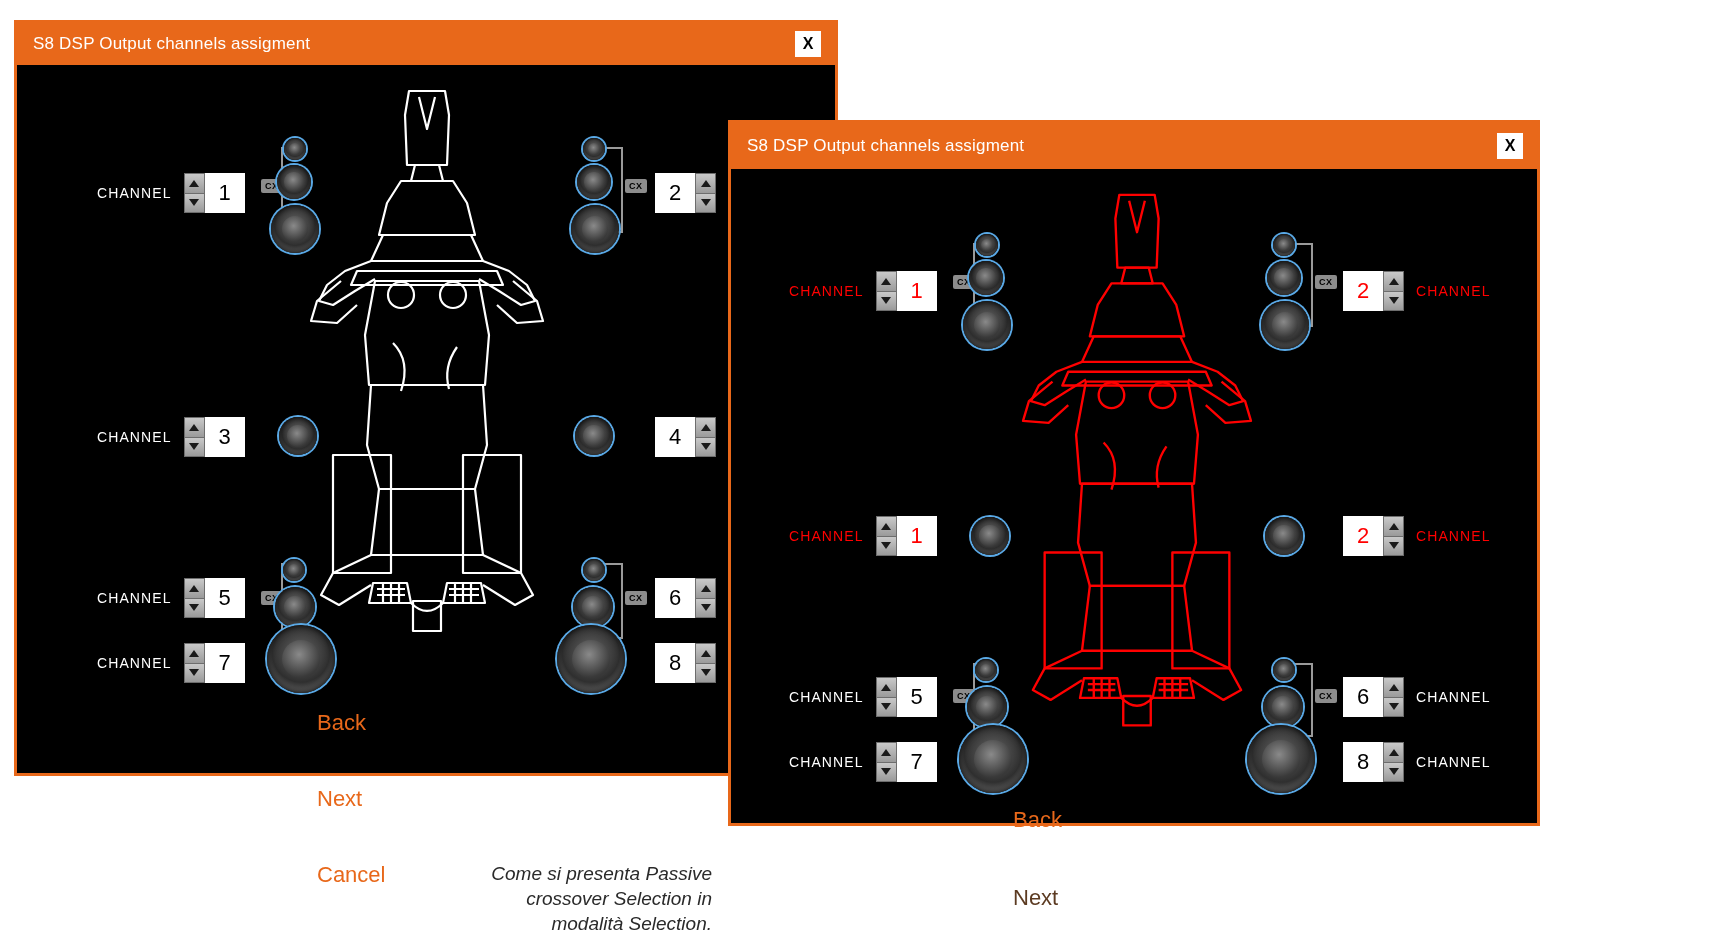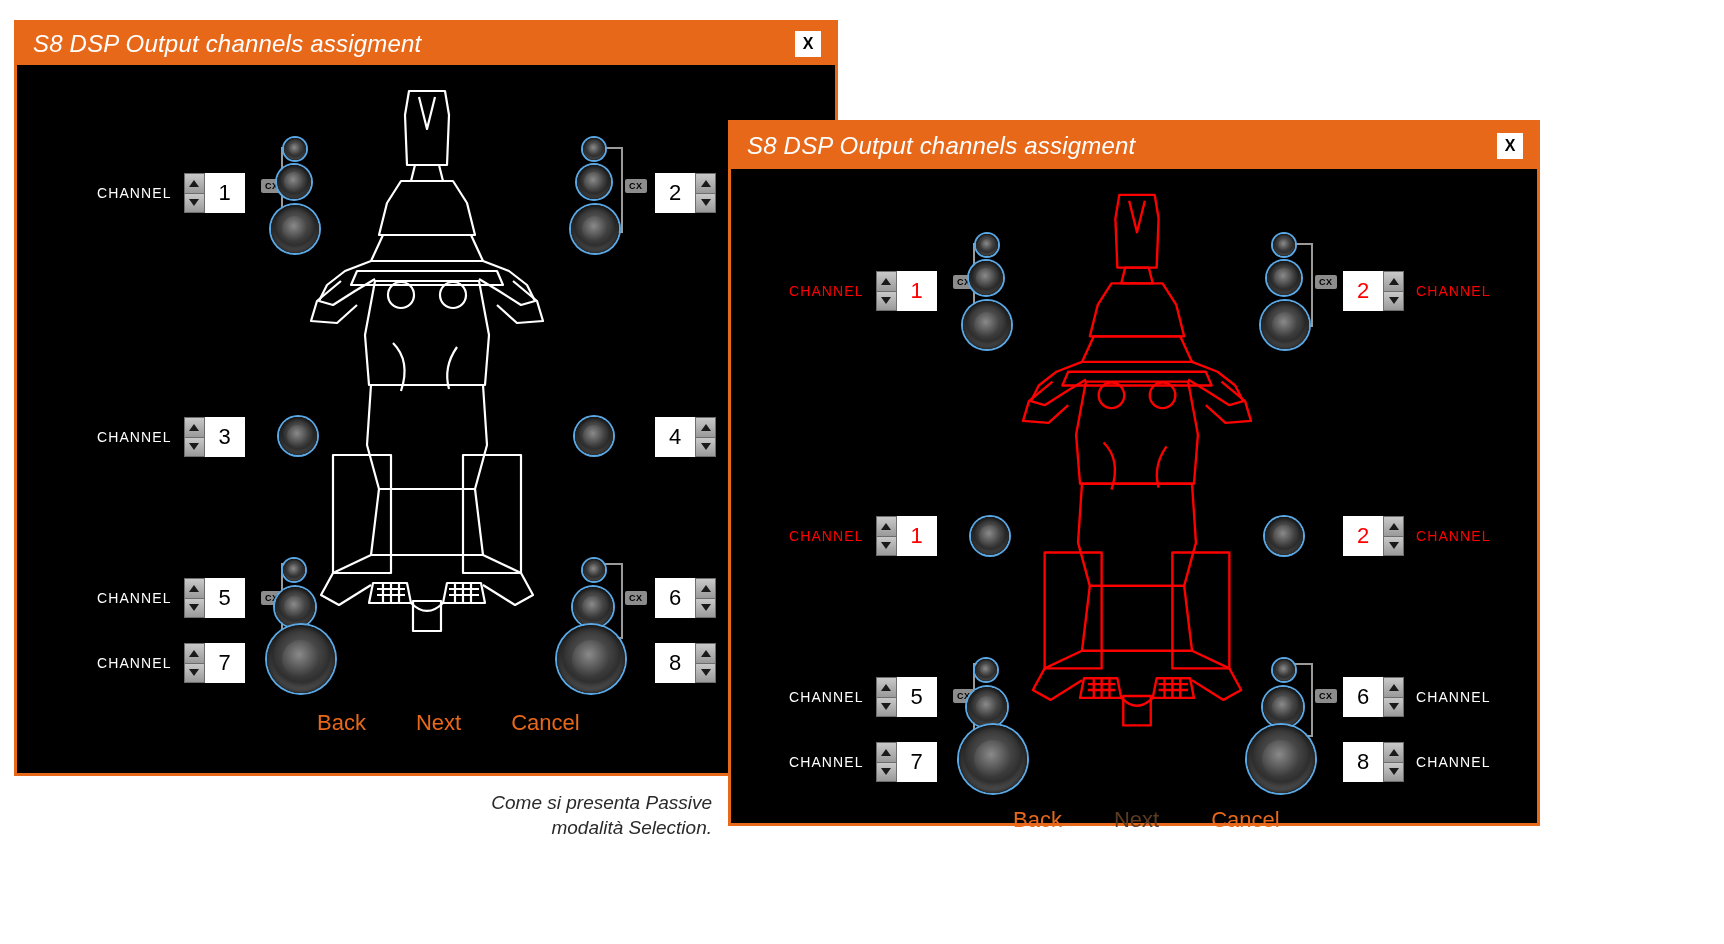--- a/index.html
+++ b/index.html
@@ -21,26 +21,25 @@
 
   .titlebar{
     background:#e8681a;
     color:#ffffff;
     display:flex;
     align-items:center;
     justify-content:space-between;
     box-sizing:border-box;
   }
   .title-text{
-    font-size:24px;
+    font-size:17px;
     font-weight:400;
     letter-spacing:.2px;
     white-space:nowrap;
     padding-left:16px;
-    font-style:italic;
   }
   .close-btn{
     width:26px;height:26px;
     margin-right:14px;
     border:2px solid #ffffff;
     background:#ffffff;
     color:#000000;
     font-size:16px;
     font-weight:bold;
     line-height:22px;
@@ -131,20 +130,21 @@
     letter-spacing:.5px;
     padding:2px 4px;
     border-radius:2px;
   }
 
   
   .btnrow{
     position:absolute;
     display:flex;
     align-items:flex-start;
+    flex-direction:column;
   }
   .btn{
     color:#e8681a;
     font-size:22px;
     cursor:pointer;
     background:none;border:none;
     font-family:"Liberation Sans", sans-serif;
     padding:0;
   }
   .btn.disabled{ color:#5c3b22; cursor:default; }
@@ -357,22 +357,23 @@
 
     <div class="btnrow" style="left:300px;top:645px;gap:50px;">
       <button class="btn">Back</button>
       <button class="btn">Next</button>
       <button class="btn">Cancel</button>
     </div>
 
   </div>
 </div>
 
-<div class="caption" style="left:452px;top:790px;">
+<div class="caption" style="left:452px;top:861px;">
   <div>Come si presenta Passive</div>
+  <div>crossover Selection in</div>
   <div>modalità Selection.</div>
 </div>
 
 <div class="window win-border" style="left:728px;top:120px;width:812px;height:706px;">
 
   <div class="titlebar" style="height:46px;">
     <div class="title-text">S8 DSP Output channels assigment</div>
     <div class="close-btn">X</div>
   </div>
 

